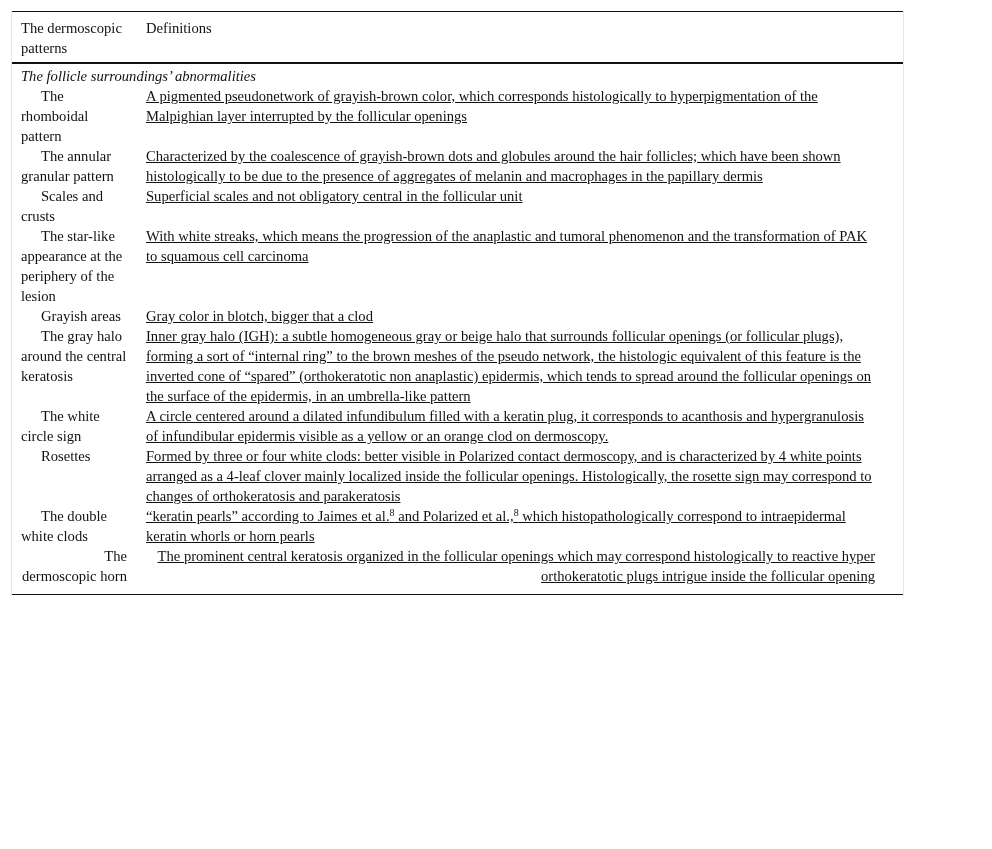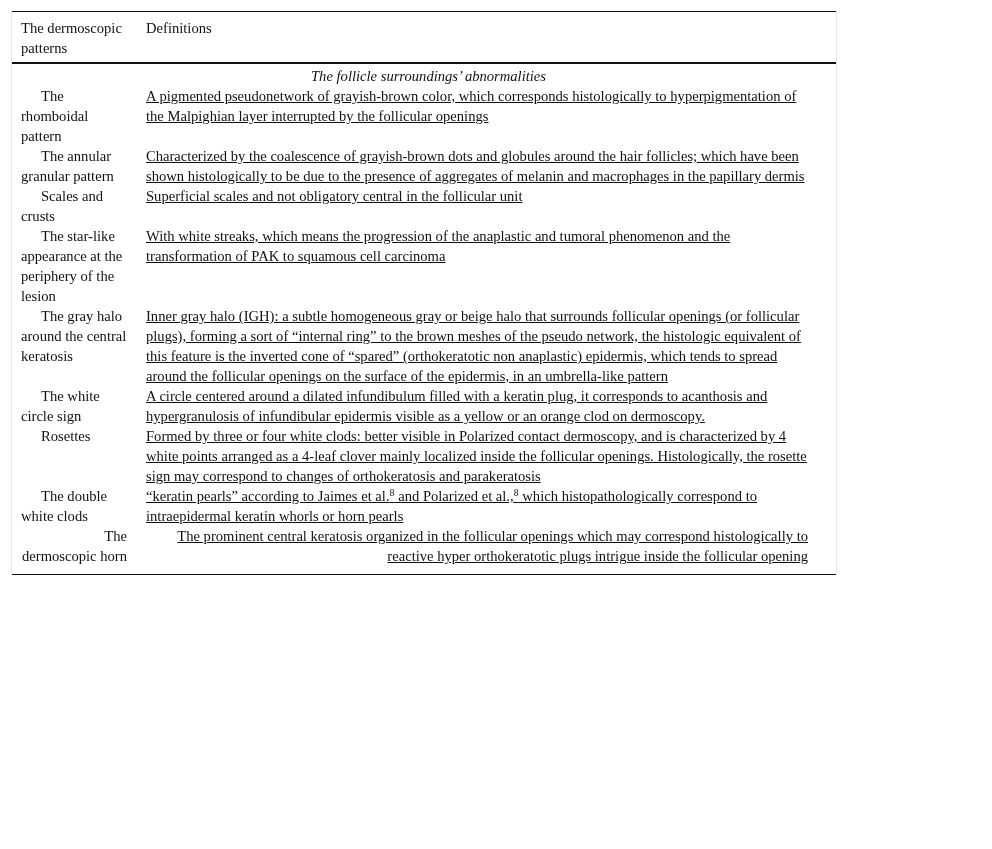--- a/index.html
+++ b/index.html
@@ -12,21 +12,21 @@
       height: 849px;
       position: relative;
       font-family: "Liberation Serif", serif;
       font-size: 14.6px;
       color: #111111;
     }
     .table-wrap {
       position: absolute;
       left: 11px;
       top: 11px;
-      width: 826px;
+      width: 893px;
       border-left: 1px solid #e6e6e6;
       border-right: 1px solid #e6e6e6;
       box-sizing: border-box;
     }
     table {
       width: 100%;
       border-collapse: collapse;
       table-layout: fixed;
     }
     col.c1 { width: 125px; }
@@ -47,21 +47,20 @@
       vertical-align: top;
       line-height: 20px;
       padding: 0 0 0 9px;
     }
     tbody tr.first-body td { padding-top: 2px; }
     tbody tr.last td { padding-bottom: 8px; text-align: right; }
     tbody { border-bottom: 1px solid #111111; }
     td.section {
       font-style: italic;
       padding-left: 9px;
-      text-align: center;
     }
     td.pattern {
       padding-right: 10px;
     }
     .indent {
       display: inline-block;
       width: 20px;
     }
     td.definition {
       padding-right: 28px;
@@ -102,20 +101,24 @@
         <td class="definition">Characterized by the coalescence of grayish-brown dots and globules around the hair follicles; which have been shown histologically to be due to the presence of aggregates of melanin and macrophages in the papillary dermis</td>
       </tr>
       <tr>
         <td class="pattern"><span class="indent"></span><span>Scales and crusts</span></td>
         <td class="definition">Superficial scales and not obligatory central in the follicular unit</td>
       </tr>
       <tr>
         <td class="pattern"><span class="indent"></span><span>The star-like appearance at the periphery of the lesion</span></td>
         <td class="definition">With white streaks, which means the progression of the anaplastic and tumoral phenomenon and the transformation of PAK to squamous cell carcinoma</td>
       </tr>
+      <tr>
+        <td class="pattern"><span class="indent"></span><span>Grayish areas</span></td>
+        <td class="definition">Gray color in blotch, bigger that a clod</td>
+      </tr>
 
       <tr>
         <td class="pattern"><span class="indent"></span><span>The gray halo around the central keratosis</span></td>
         <td class="definition">Inner gray halo (IGH): a subtle homogeneous gray or beige halo that surrounds follicular openings (or follicular plugs), forming a sort of “internal ring” to the brown meshes of the pseudo network, the histologic equivalent of this feature is the inverted cone of “spared” (orthokeratotic non anaplastic) epidermis, which tends to spread around the follicular openings on the surface of the epidermis, in an umbrella-like pattern</td>
       </tr>
       <tr>
         <td class="pattern"><span class="indent"></span><span>The white circle sign</span></td>
         <td class="definition">A circle centered around a dilated infundibulum filled with a keratin plug, it corresponds to acanthosis and hypergranulosis of infundibular epidermis visible as a yellow or an orange clod on dermoscopy.</td>
       </tr>
       <tr>

